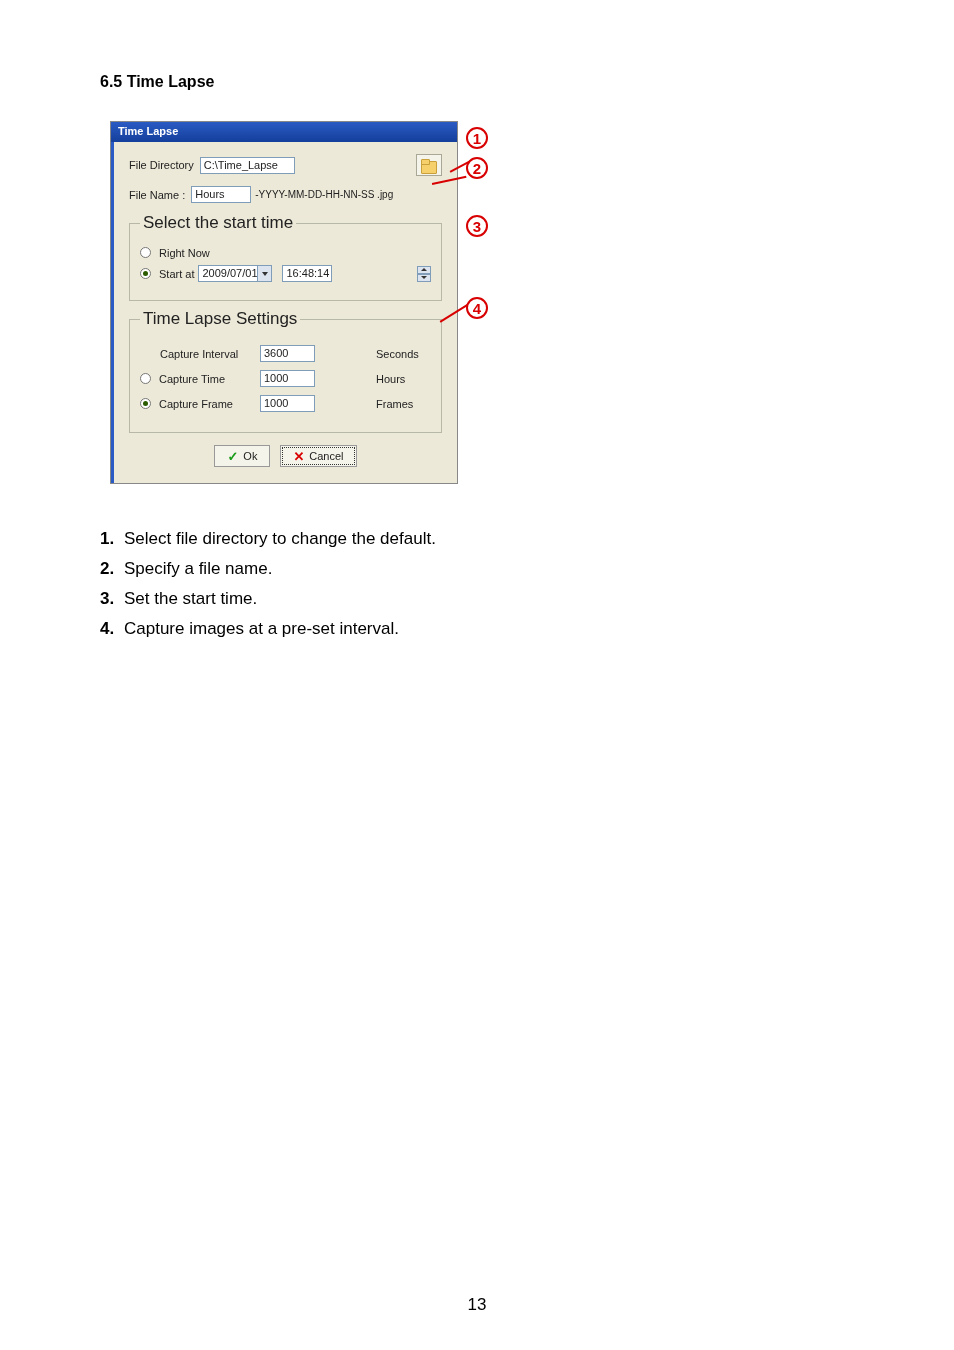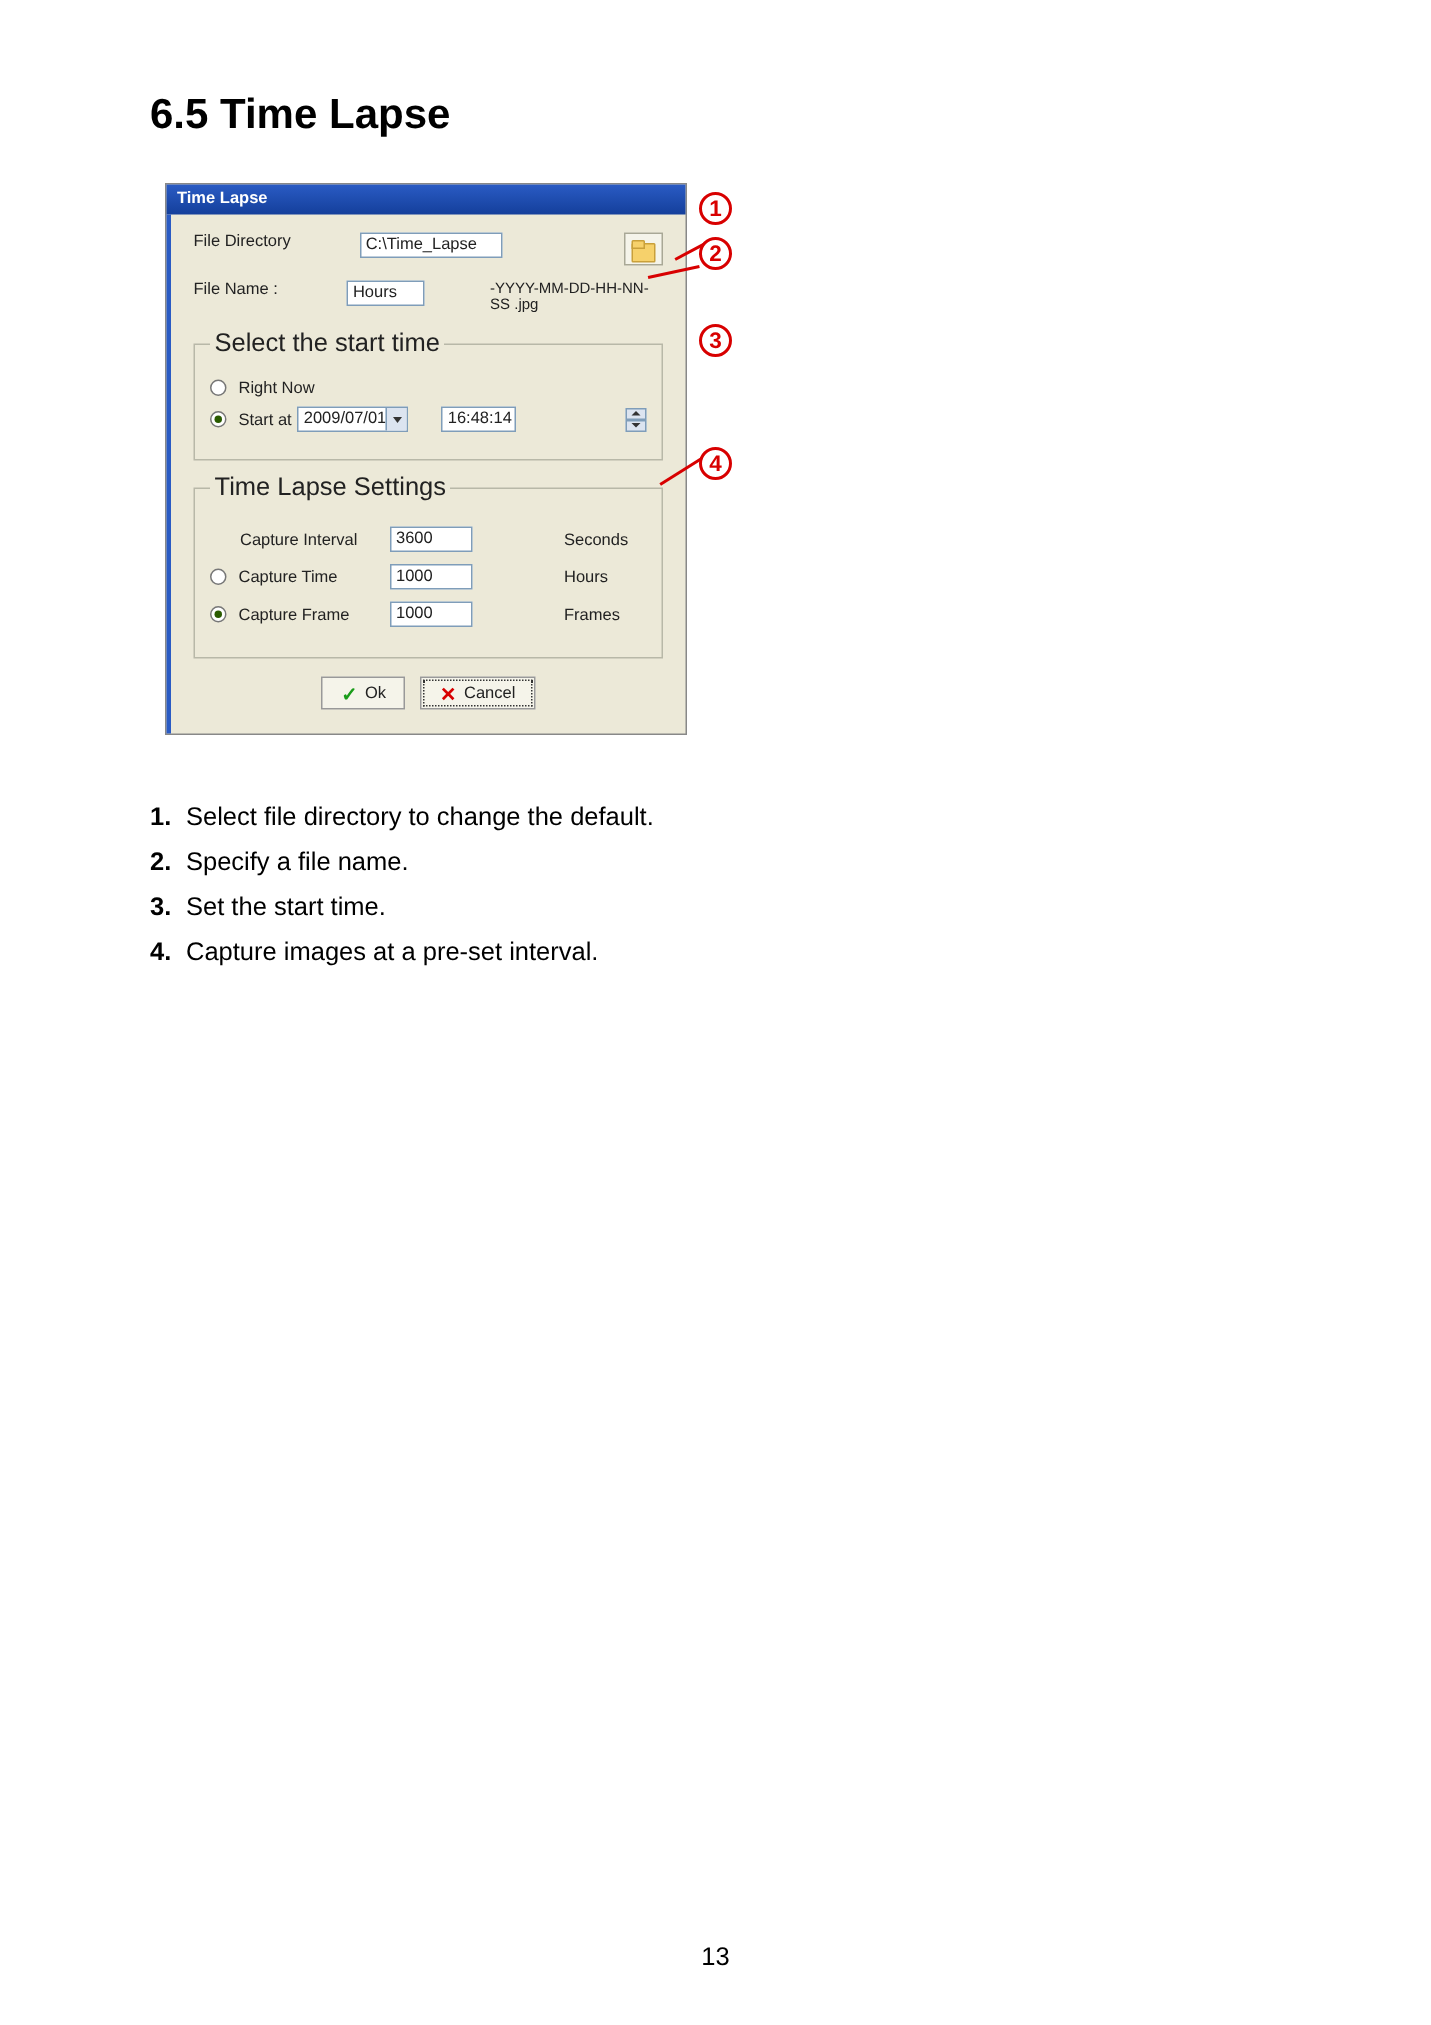--- a/index.html
+++ b/index.html
@@ -9,23 +9,24 @@
     font-family: Arial, sans-serif;
     background: #fff;
     width: 954px;
     height: 1350px;
     position: relative;
   }
   .page {
     padding: 60px 100px 0 100px;
   }
   .section-title {
-    font-size: 28px;
+    font-size: 16px;
     font-weight: bold;
     margin-bottom: 30px;
+    margin-top: 13px;
   }
   .dialog-wrapper {
     position: relative;
     width: 390px;
     margin-left: 10px;
   }
   .dialog {
     width: 348px;
     background: #ece9d8;
     border: 1px solid #888;
@@ -40,23 +41,22 @@
     font-weight: bold;
     font-size: 11px;
     padding: 3px 7px;
   }
   .dialog-body {
     padding: 12px 15px 10px 15px;
     border-left: 3px solid #2a5bc4;
   }
   .row {
     display: flex;
-    align-items: flex-start;
+    align-items: center;
     margin-bottom: 10px;
-    gap: 40px;
   }
   .label {
     margin-right: 6px;
     white-space: nowrap;
   }
   .textbox {
     background: #fff;
     border: 1px solid #7f9db9;
     height: 17px;
     font-size: 11px;
@@ -311,21 +311,21 @@
           </div>
           <div class="radio" style="align-items:center">
             <span class="radio-dot selected"></span>
             <span>Start at</span>
             <span class="dropdown">
               <span class="val">2009/07/01</span>
               <span class="arrow">
                   <span class="triangle-down"></span>
                 </span>
             </span>
-            <span class="textbox" style="width:50px;margin-left:22px">16:48:14</span>
+            <span class="textbox" style="width:50px;margin-left:10px">16:48:14</span>
             <span class="spinner">
               <span class="sp-btn">
                   <span class="triangle-up"></span>
                 </span>
               <span class="sp-btn">
                   <span class="triangle-down-sm"></span>
                 </span>
             </span>
           </div>
         </fieldset>

